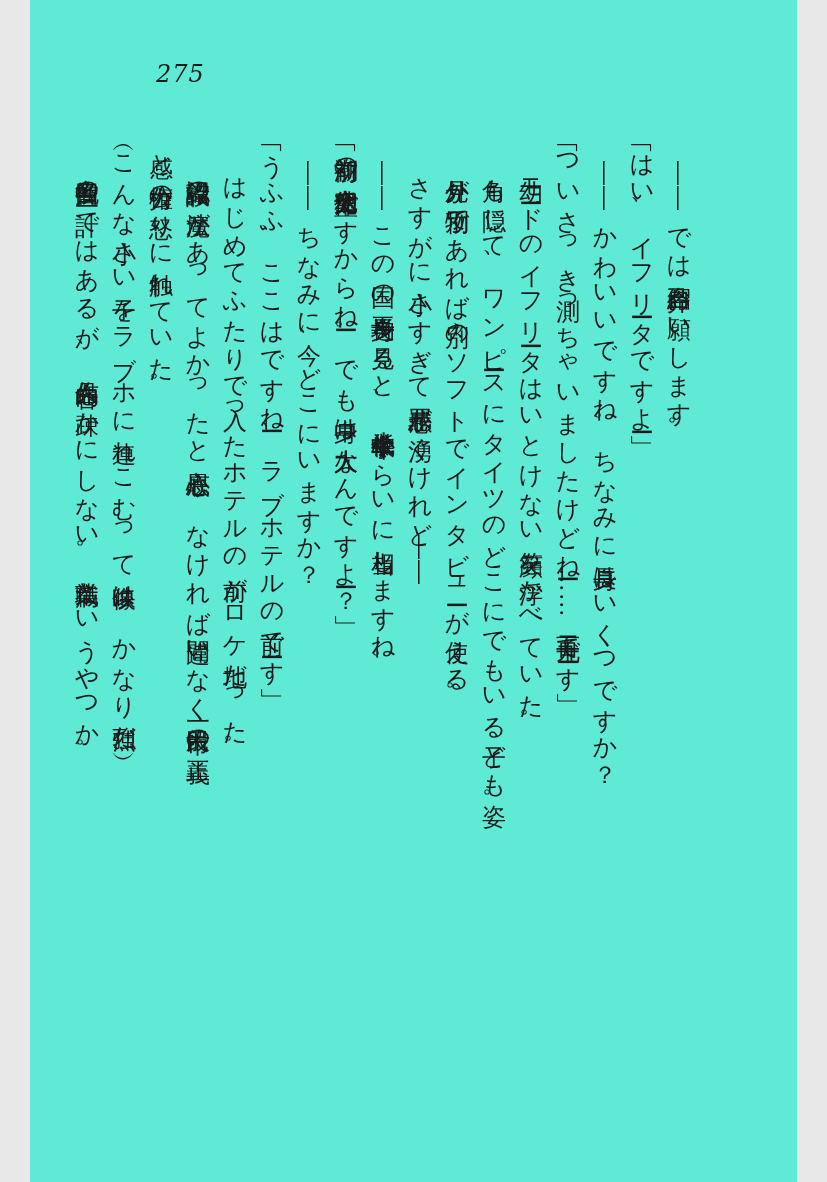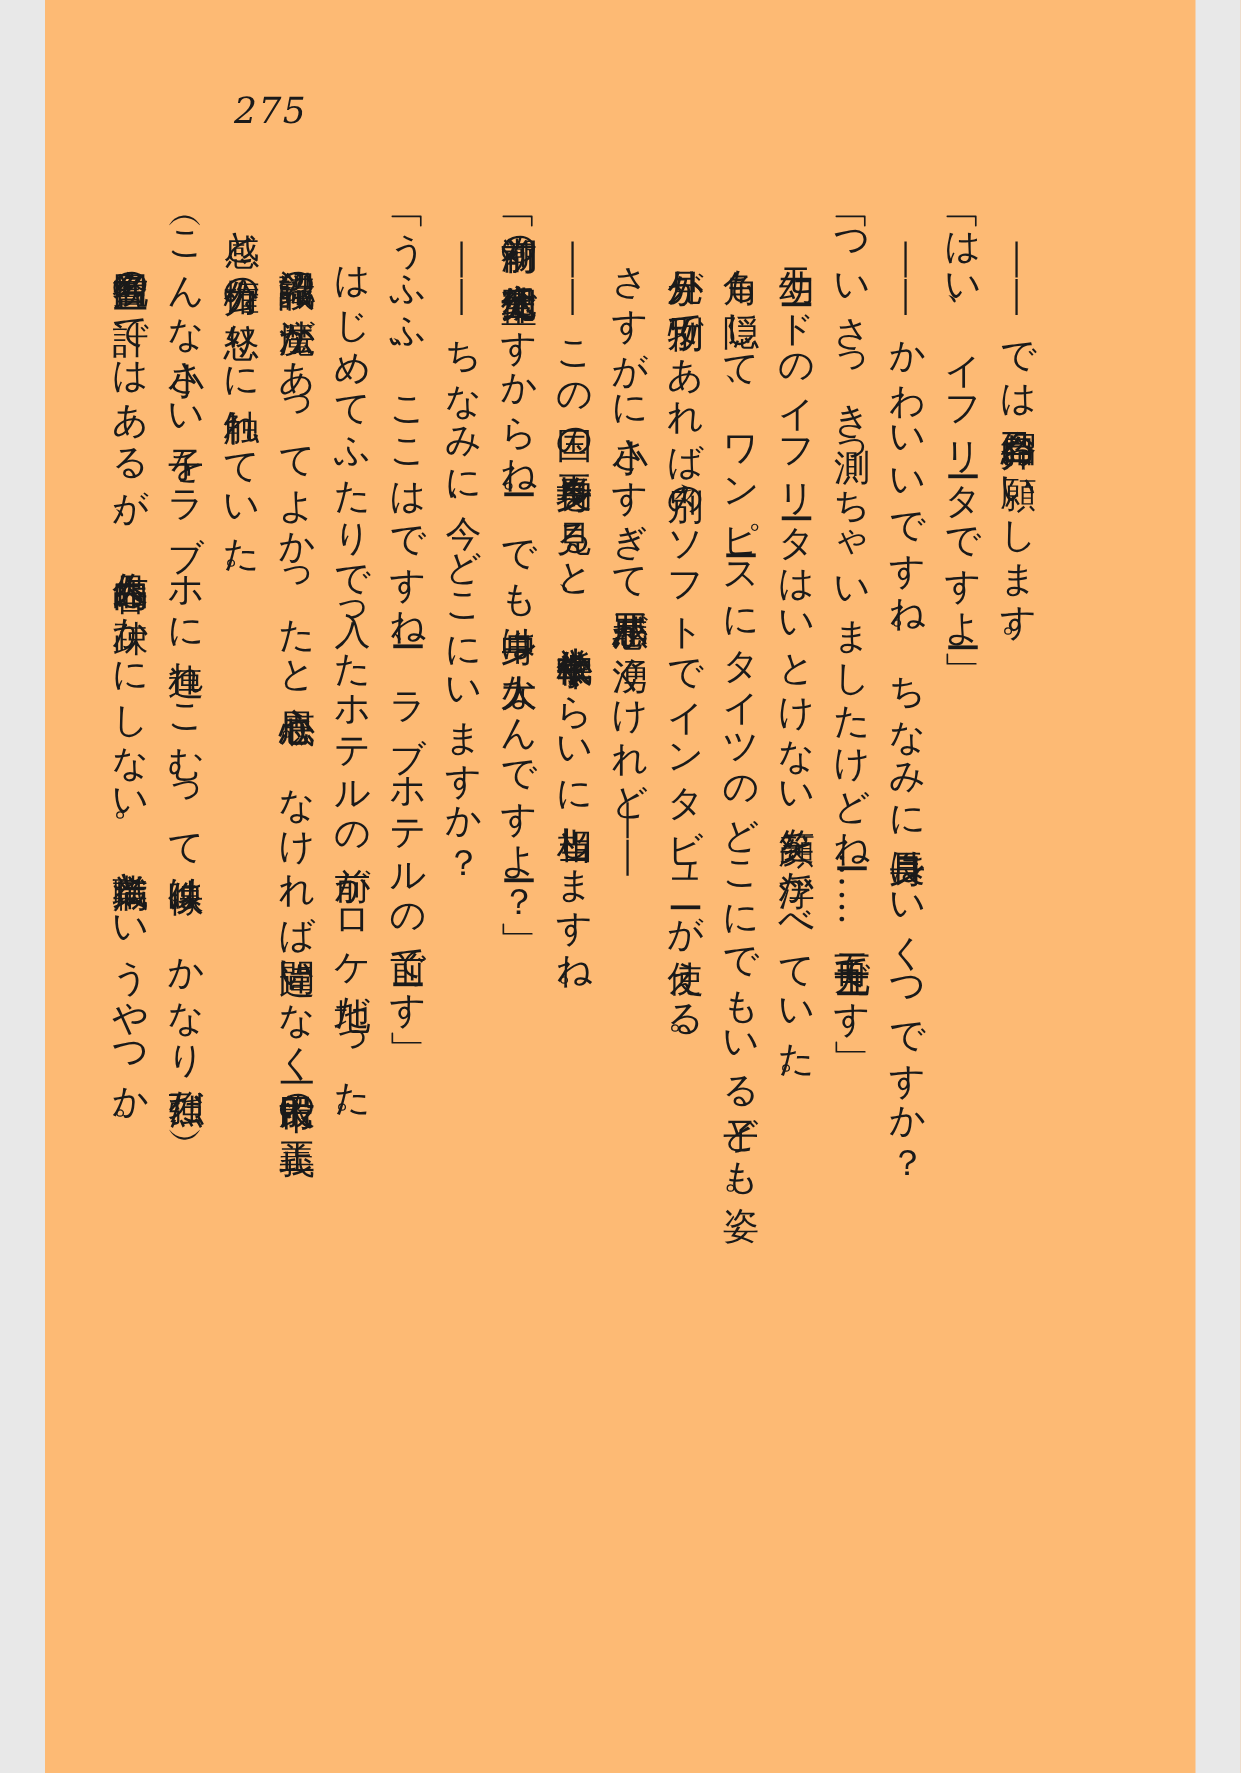--- a/index.html
+++ b/index.html
@@ -5,21 +5,21 @@
   html, body {
     margin: 0;
     padding: 0;
     background: #e8e8e8;
   }
   .page {
     position: relative;
     width: 767px;
     height: 1182px;
     margin: 0 auto;
-    background: #fdba74;
+    background: #5eead4;
     overflow: hidden;
     font-family: "DejaVu Serif", "Liberation Serif", serif;
     color: #1a1a1a;
   }
   .page-number {
     position: absolute;
     left: 126px;
     top: 60px;
     font-size: 24px;
     font-style: italic;

